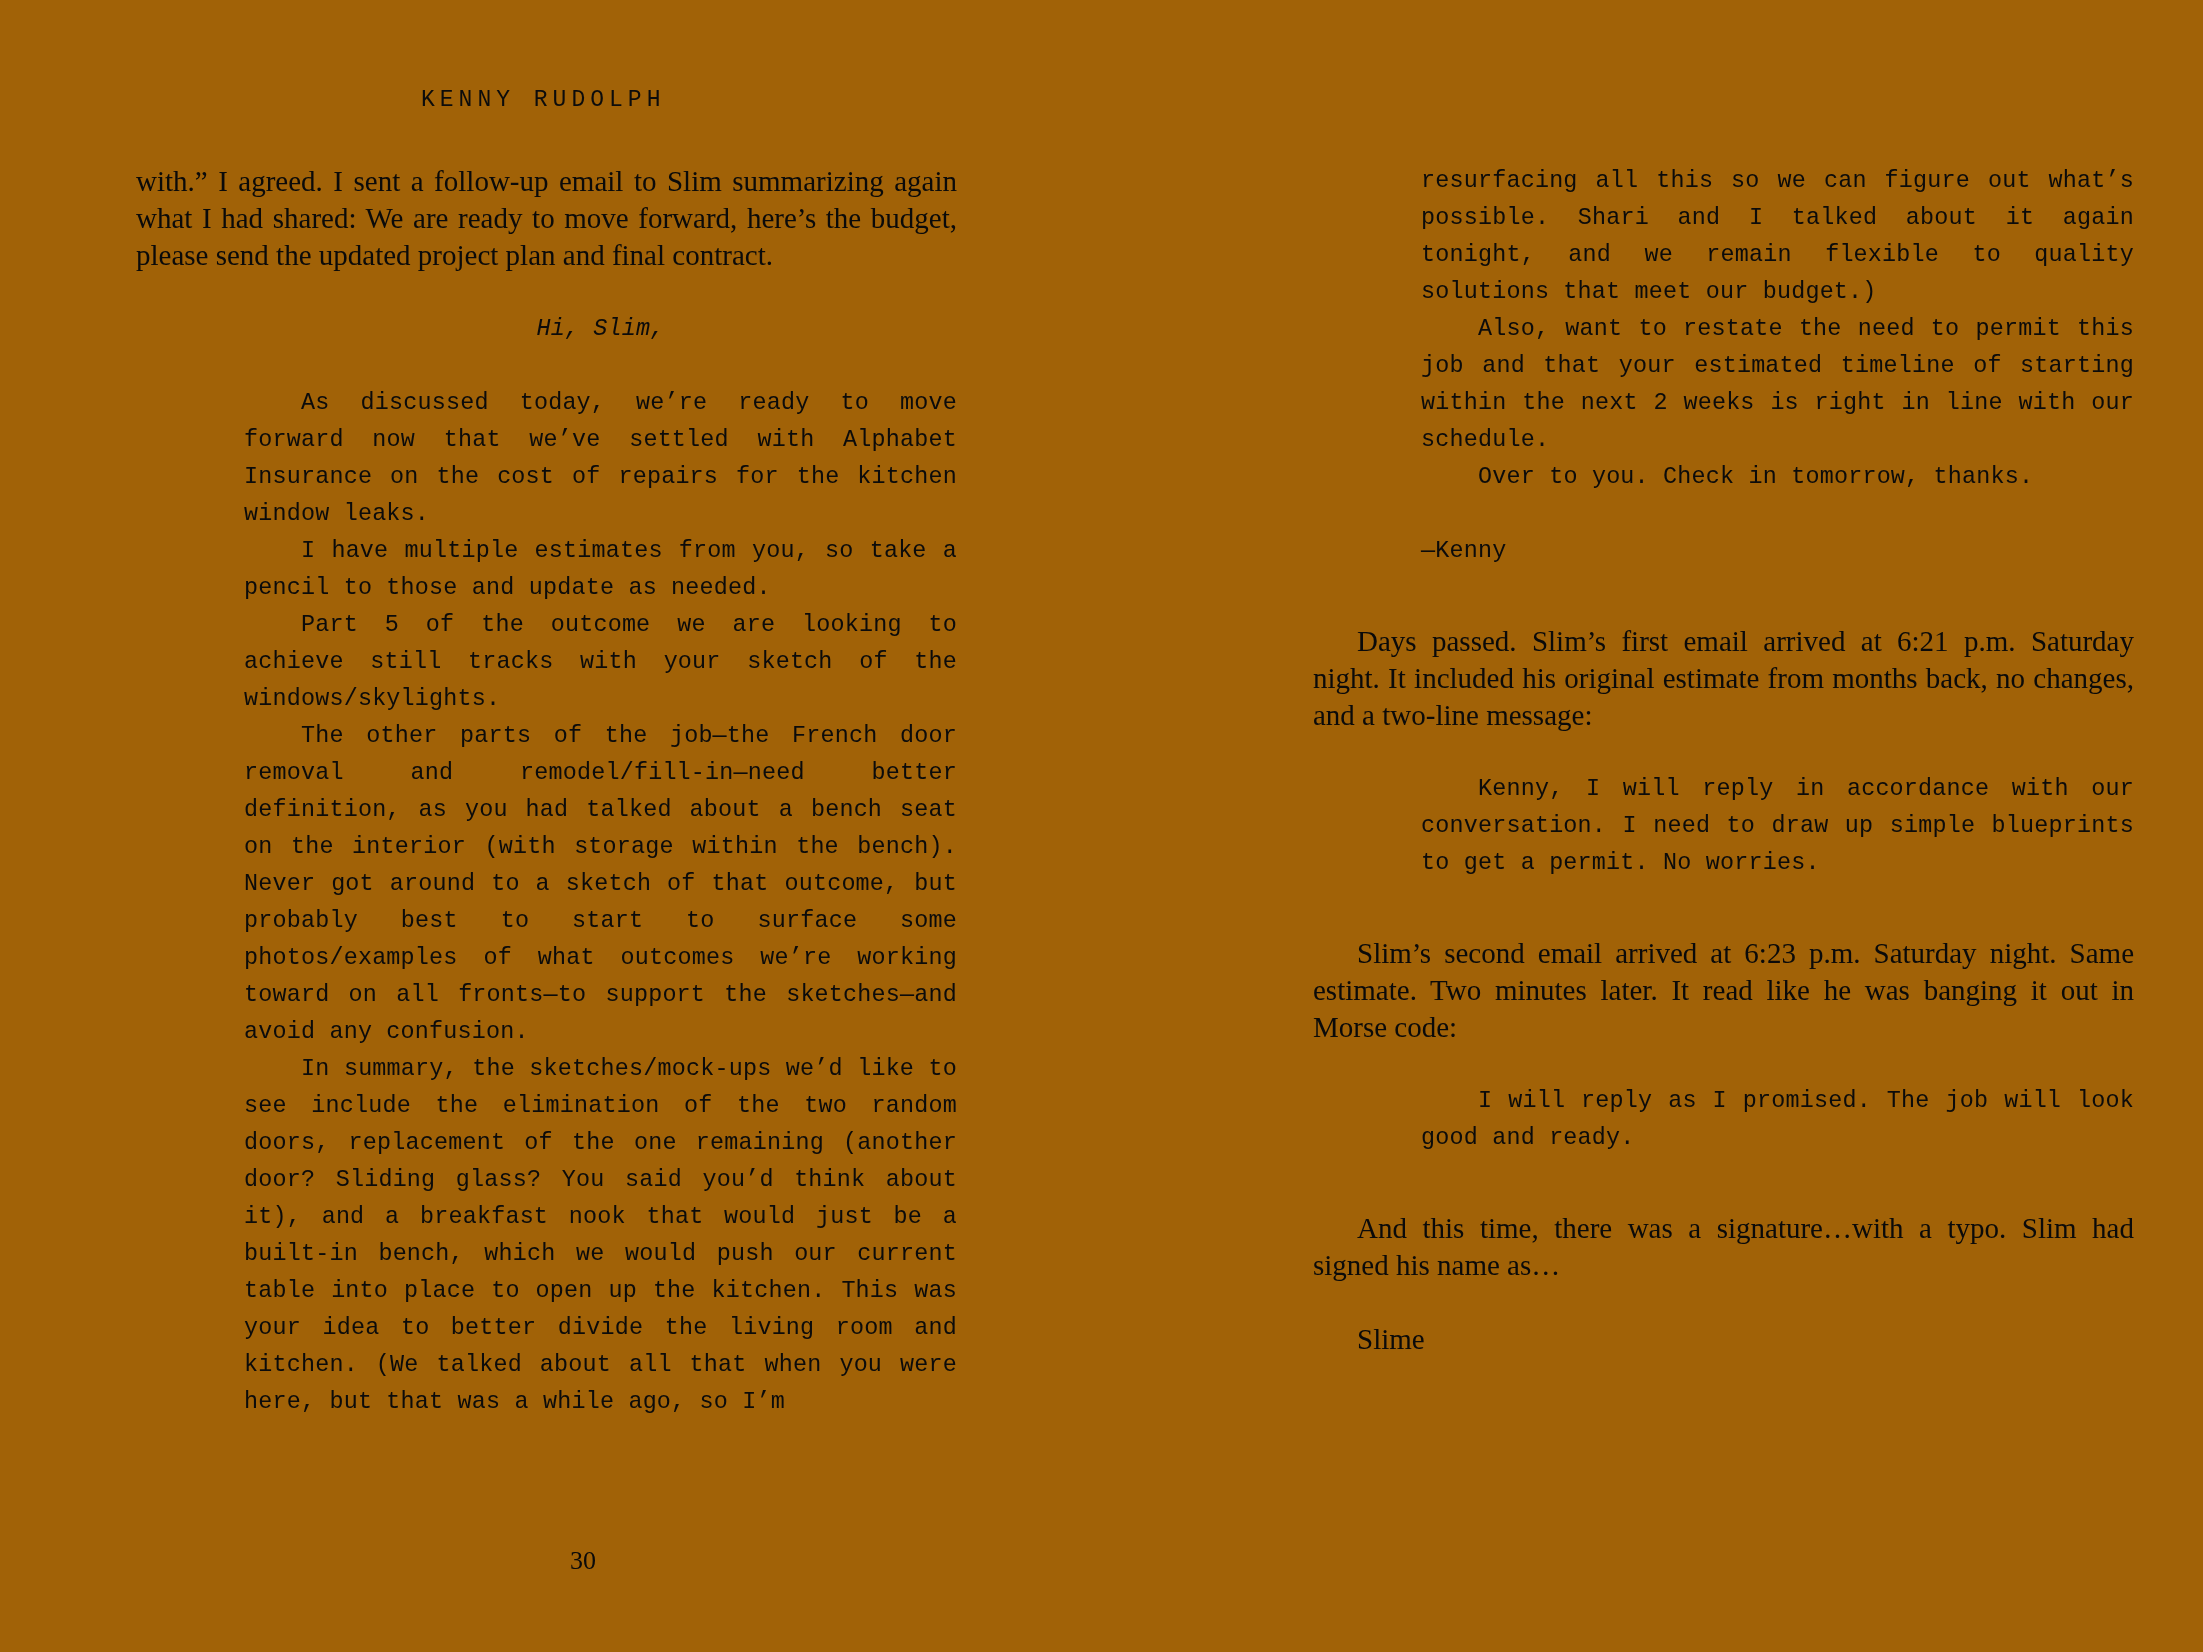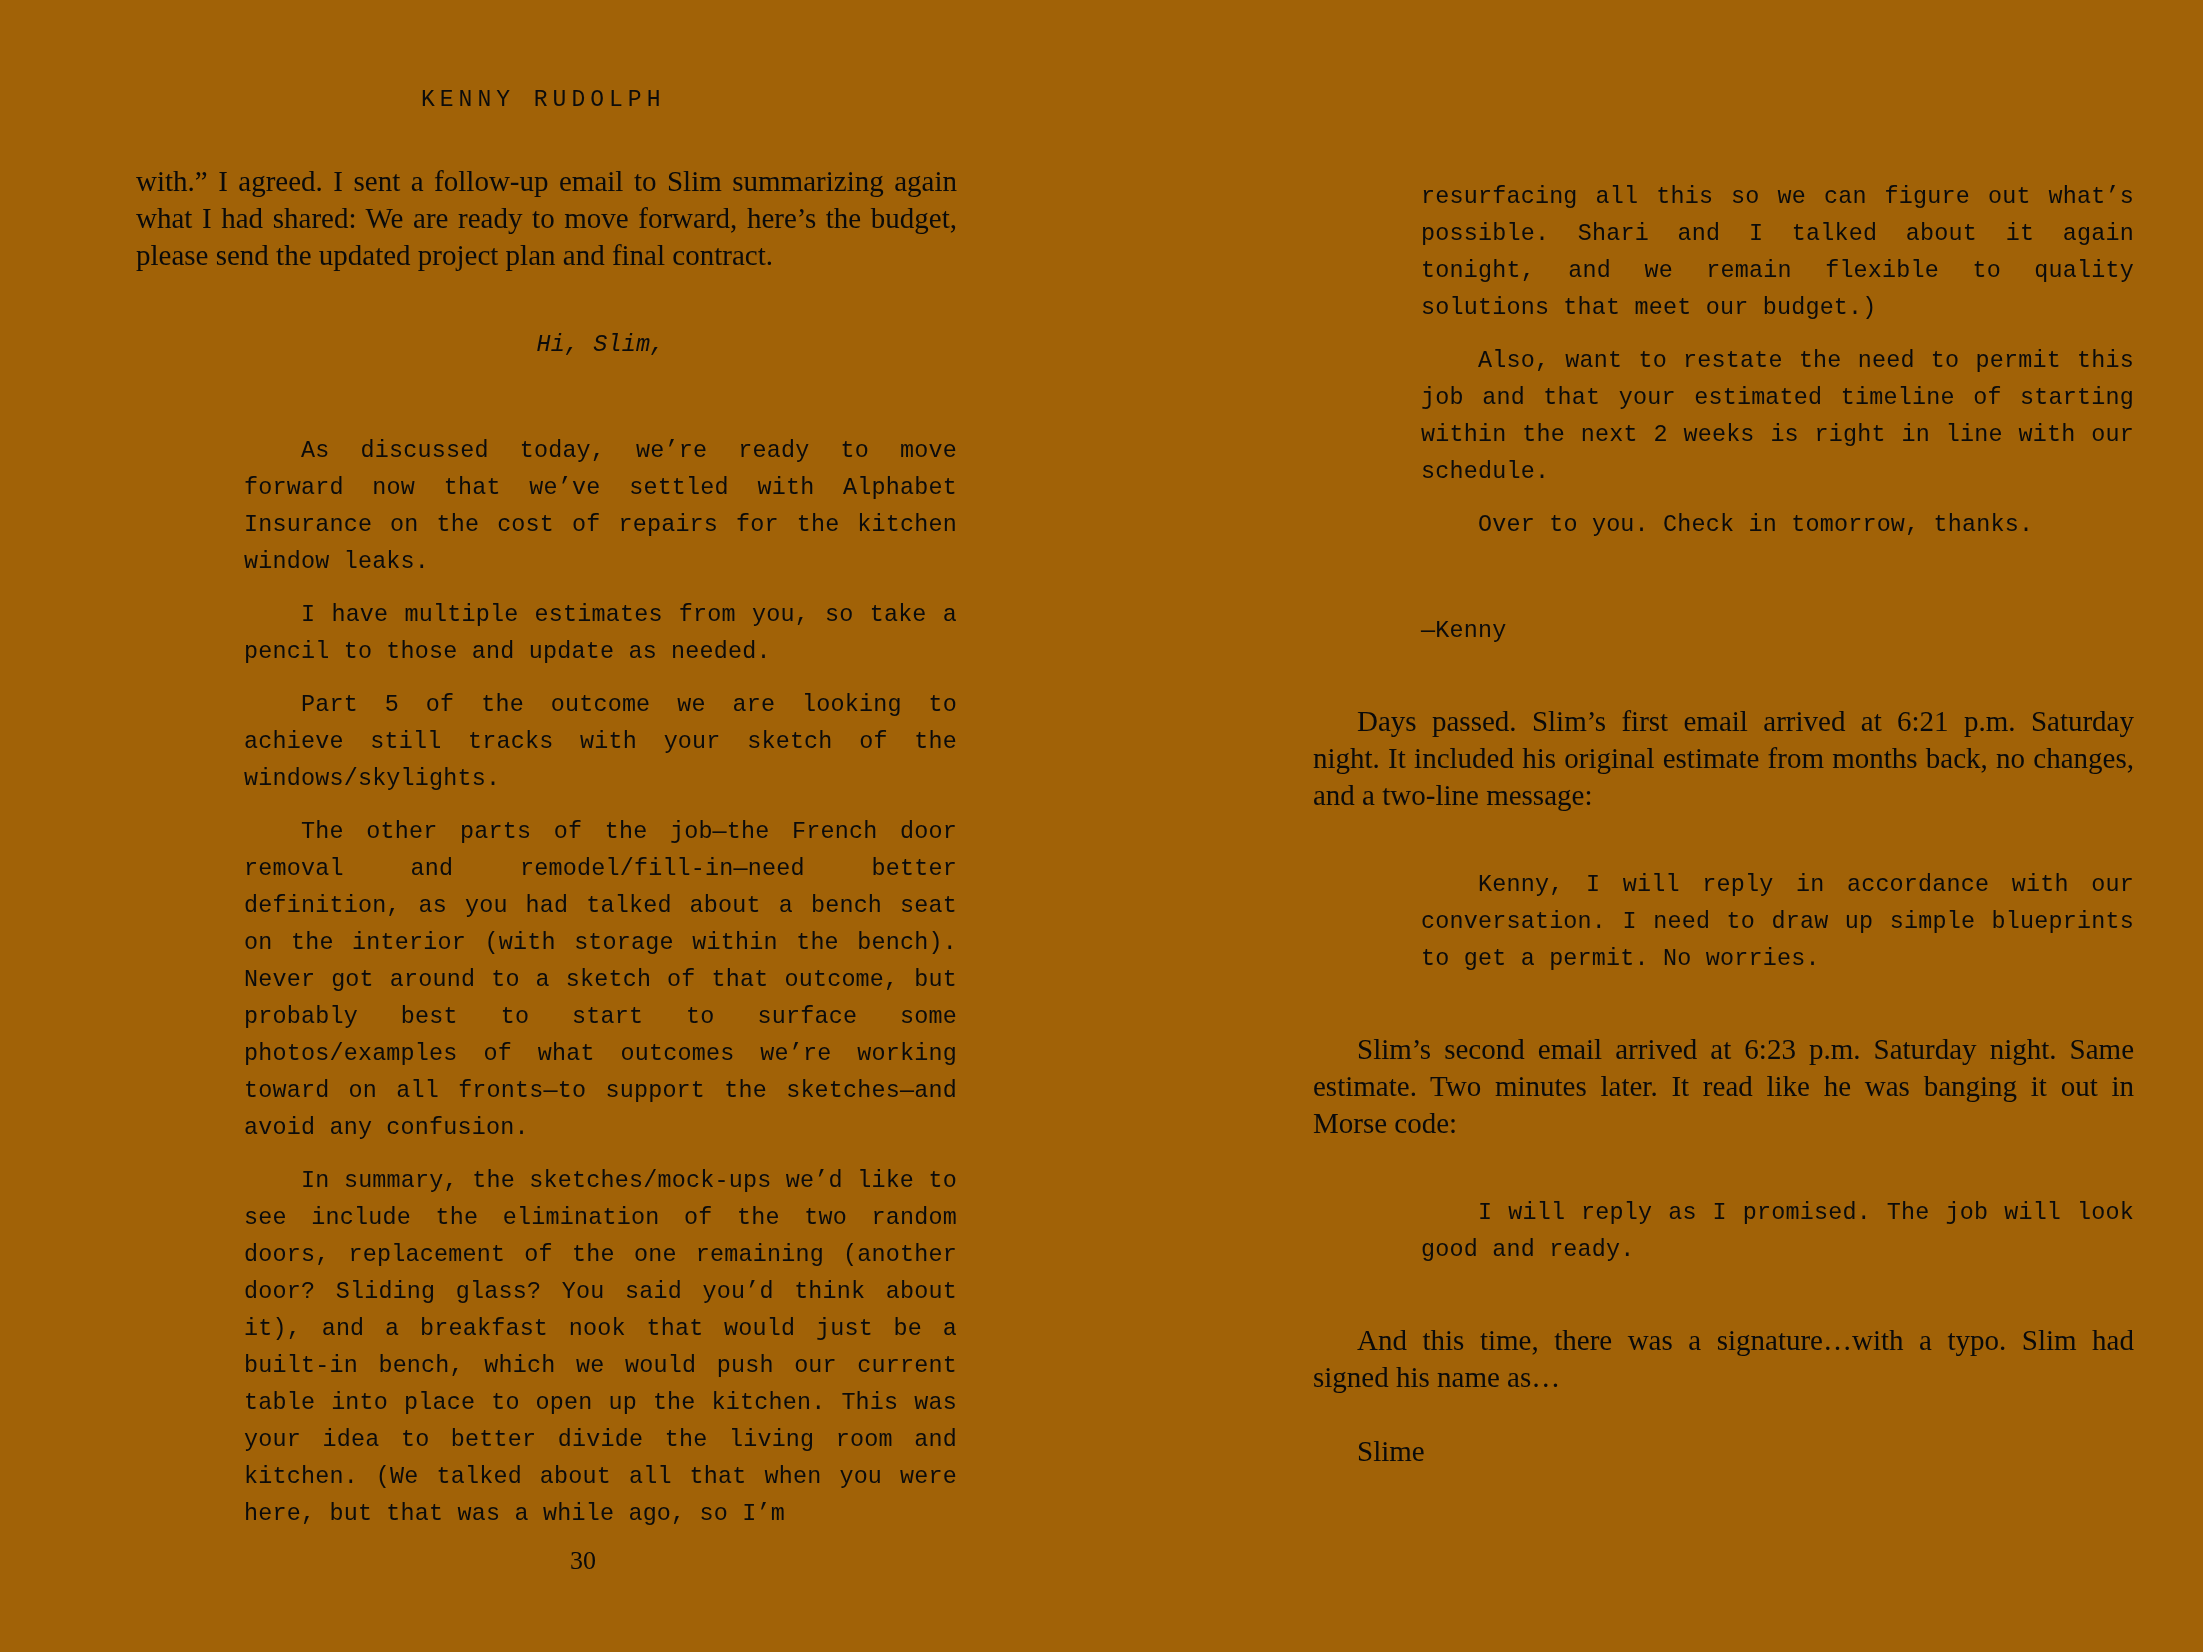--- a/index.html
+++ b/index.html
@@ -49,31 +49,31 @@
   .narrative {
     font-family: "Liberation Serif", "DejaVu Serif", serif;
     font-size: 29px;
     line-height: 37px;
     color: #0a0a0a;
     text-align: justify;
     text-justify: inter-word;
     margin: 0;
     hyphens: none;
   }
-  .narrative.indent { text-indent: 44px; }
+  .narrative.indent { text-indent: 44px; margin-top: 16px; }
 
   
   .email-block {
     font-family: "Liberation Mono", "DejaVu Sans Mono", monospace;
     font-size: 23.4px;
     line-height: 37px;
     color: #0b0b0b;
     text-align: justify;
     text-justify: inter-word;
-    margin: 16px;
+    margin: 0;
     letter-spacing: 0.2px;
   }
   .page.verso .email-block { margin-left: 108px; width: 713px; }
   .page.recto .email-block { margin-left: 108px; width: 713px; }
 
   .email-block.salutation { text-align: center; font-style: italic; }
   .email-block.para { text-indent: 57px; }
   .email-block.para-flush { text-indent: 0; }
   .email-block.signoff {
     text-align: left;

